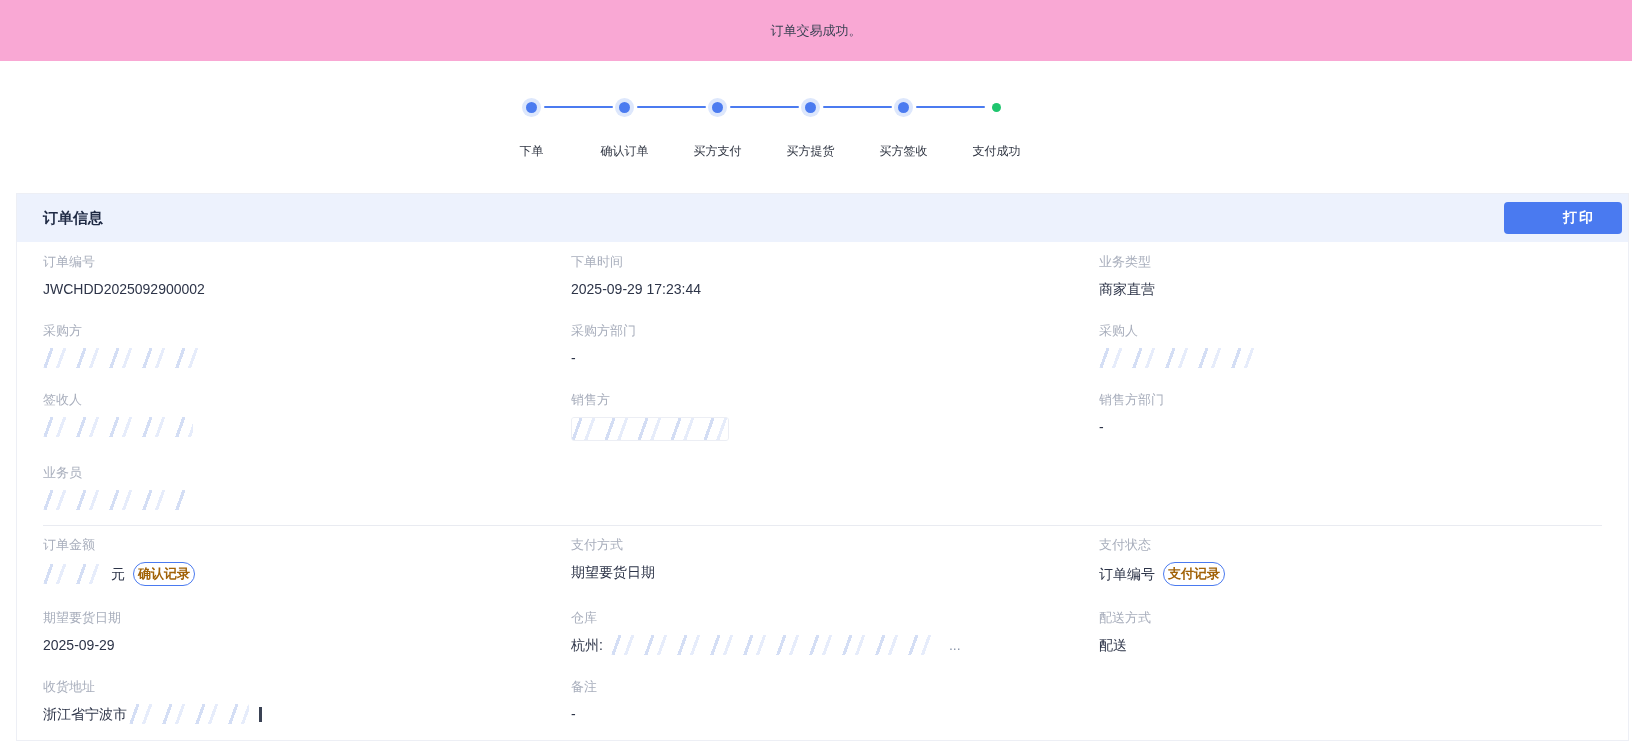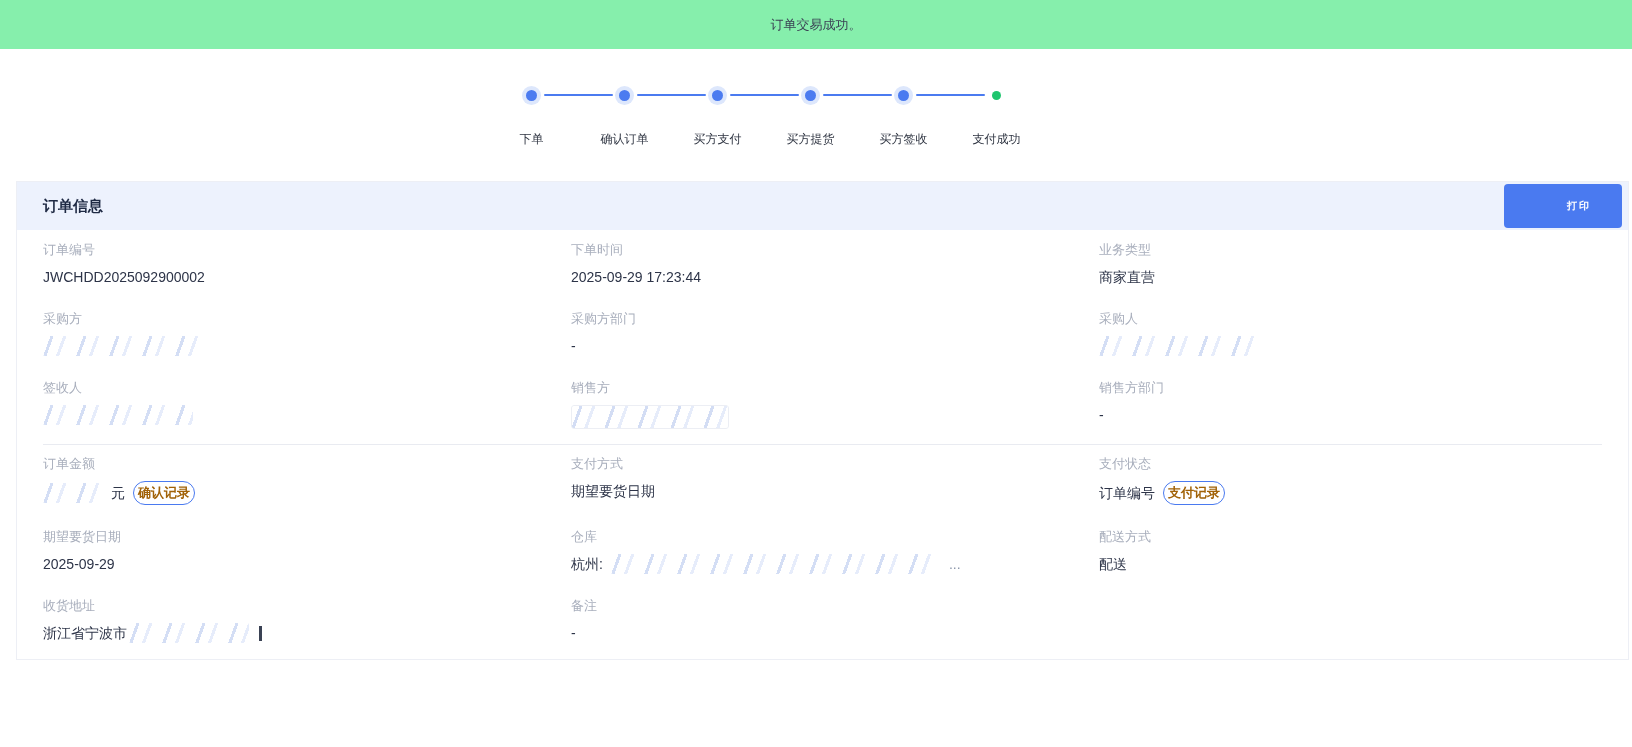--- a/index.html
+++ b/index.html
@@ -5,21 +5,21 @@
   * { box-sizing: border-box; margin: 0; padding: 0; }
   body {
     font-family: "Liberation Sans", "DejaVu Sans", sans-serif;
     background: #ffffff;
     color: #2d3448;
   }
   .page { width: 1632px; height: 747px; position: relative; overflow: hidden; background:#fff; }
 
   
   .banner {
-    height: 49px; background: #86efac;
+    height: 61px; background: #f9a8d4;
     display: flex; align-items: center; justify-content: center;
     font-size: 13px; color: #3a4254;
   }
 
   
   .stepper-wrap { display: flex; justify-content: center; margin-top: 40px; transform: translateX(-52px); }
   .stepper { display: flex; }
   .step { width: 93px; position: relative; display: flex; flex-direction: column; align-items: center; }
   .dot-row { height: 12px; display: flex; align-items: center; justify-content: center; width: 100%; }
   .dot { width: 11px; height: 11px; border-radius: 50%; background: #4b7bf0; box-shadow: 0 0 0 4px #dde7fc; }
@@ -32,22 +32,22 @@
 
   
   .panel { margin: 33px 3px 0 16px; border: 1px solid #edeff5; background: #fff; }
   .panel-header {
     height: 48px; background: #edf2fd;
     display: flex; align-items: center; justify-content: space-between;
     padding: 0 6px 0 26px;
   }
   .panel-title { font-size: 15px; font-weight: bold; color: #1f2a44; }
   .print-btn {
-    width: 118px; height: 44px; background: #4a7af0; color: #fff;
-    border: none; border-radius: 4px; font-size: 10px; font-weight: bold;
+    width: 118px; height: 32px; background: #4a7af0; color: #fff;
+    border: none; border-radius: 4px; font-size: 14px; font-weight: bold;
     font-family: inherit; cursor: pointer; letter-spacing: 2px; padding-left: 32px;
   }
 
   .panel-body { padding: 2px 26px 2px 26px; }
   .field-row { display: grid; grid-template-columns: 528px 528px 1fr; }
   .cell { padding: 10px 20px 14px 0; }
   .flabel { font-size: 13px; line-height: 15px; color: #a8aebc; margin-bottom: 10px; }
   .fvalue { font-size: 14px; line-height: 20px; min-height: 20px; color: #2d3448; display: flex; align-items: center; gap: 8px; white-space: nowrap; }
 
   .divider { height: 1px; background: #e9ebf1; margin: 1px 0; }
@@ -174,20 +174,30 @@
           <div class="fvalue">
               <span class="redact boxed" style="width:158px"></span>
             </div>
         </div>
         <div class="cell">
           <div class="flabel">销售方部门</div>
           <div class="fvalue">-</div>
         </div>
       </div>
 
+      <div class="field-row">
+        <div class="cell">
+          <div class="flabel">业务员</div>
+          <div class="fvalue">
+              <span class="redact" style="width:145px"></span>
+            </div>
+        </div>
+        <div class="cell"></div>
+        <div class="cell"></div>
+      </div>
 
       <div class="divider"></div>
 
       <div class="field-row">
         <div class="cell">
           <div class="flabel">订单金额</div>
           <div class="fvalue">
             <span class="redact" style="width:60px"></span>
             <span>元</span>
             <button class="outline-btn">确认记录</button>

